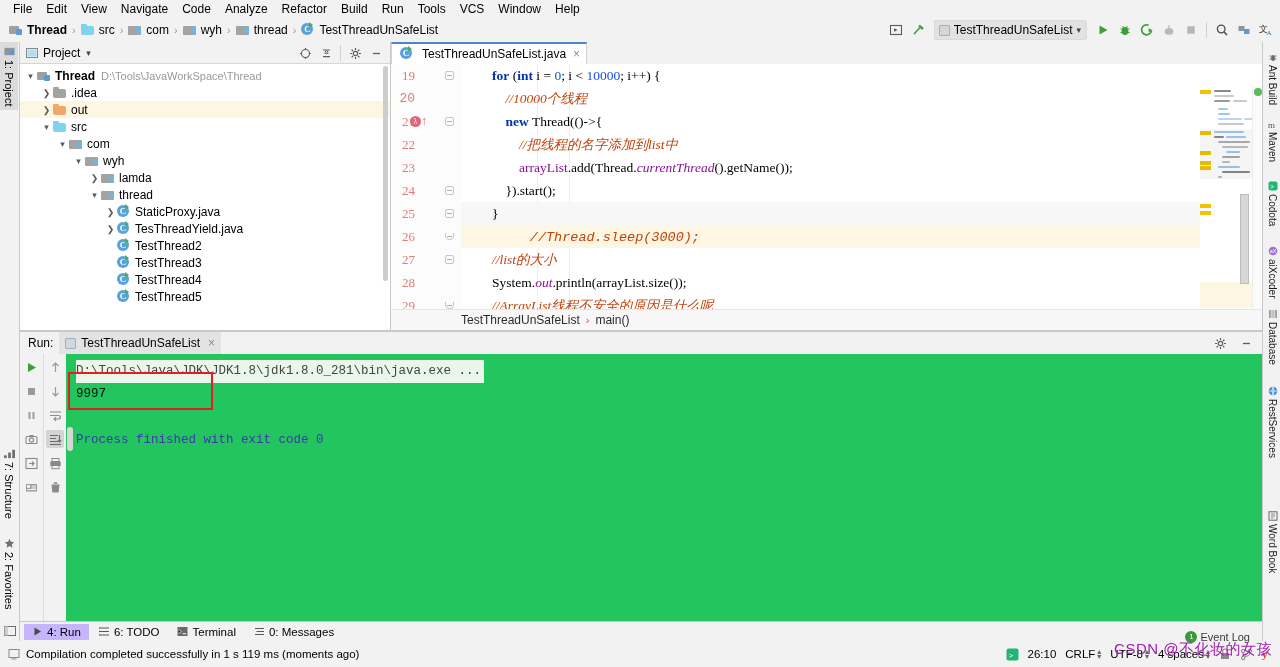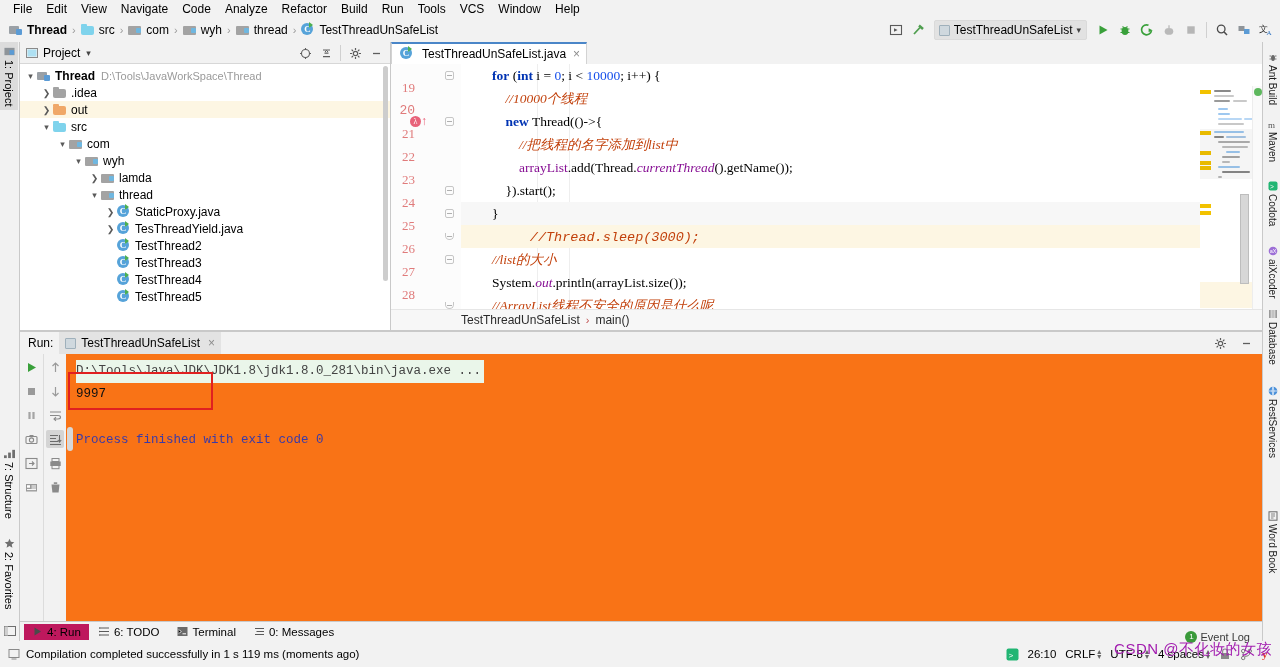--- a/index.html
+++ b/index.html
@@ -130,21 +130,21 @@
     border-top: 2px solid #4a86c8; font-size: 12px; gap: 4px;
   }
   .etab .x { color: #8c8c8c; font-size: 12px; margin-left: 3px; }
   .code-area { position: absolute; left: 0; top: 22px; width: 871px; height: 246px; background: #fff; overflow: hidden; }
   .gutter {
     position: absolute; left: 0; top: 0; width: 70px; height: 246px;
     background: #fcfcfc;
   }
   .lnum {
     position: absolute; right: 46px; width: 28px; text-align: right;
-    font-family: "Liberation Serif", serif; font-size: 13px; color: #e07b7b; line-height: 23px; height: 23px; margin-top: 12px;
+    font-family: "Liberation Serif", serif; font-size: 13px; color: #e07b7b; line-height: 23px; height: 23px;
   }
   .fold {
     position: absolute; left: 52px; width: 13px; height: 23px; line-height: 23px; text-align: center;
   }
   .fold i {
     display:inline-block; width:9px; height:9px; border:1px solid #c6c6c6; border-radius:2px;
     background:#fcfcfc; position:relative; vertical-align:middle;
   }
   .fold i::after { content:""; position:absolute; left:1px; top:3px; width:5px; height:1px; background:#b0b0b0; }
   .fold.round i { border-radius: 0 0 5px 5px; border-top: none; height: 7px; }
@@ -199,42 +199,42 @@
   .run-tab .x { color: #8c8c8c; margin-left: 3px; }
   .run-head-icons { position: absolute; right: 6px; top: 0; height: 22px; display: flex; align-items: center; gap: 6px; }
 
   .run-toolbar { position: absolute; left: 0; top: 22px; width: 46px; height: 280px; background: #f2f2f2; display:flex; }
   .rt-col { width: 23px; display: flex; flex-direction: column; align-items: center; padding-top: 4px; gap: 6px; }
   .rt-col.second { border-left: 1px solid #dcdcdc; }
   .rt-ic { width: 18px; height: 18px; display: flex; align-items: center; justify-content: center; border-radius: 2px; }
   .rt-ic.sel { background: #d4d4d4; }
 
   .console {
-    position: absolute; left: 46px; top: 22px; width: 1196px; height: 280px; background: #f97316;
+    position: absolute; left: 46px; top: 22px; width: 1196px; height: 280px; background: #22c55e;
     font-family: "Liberation Mono", monospace; font-size: 12.5px; padding: 6px 0 0 10px;
   }
   .cl { height: 23px; line-height: 23px; white-space: pre; }
   .cl.cmdline { color: #444; background: #eaf6ea; display: inline-block; padding-right: 3px; }
   .cl.out { color: #111; }
   .cl.fin { color: #3a3aa8; }
   .redbox {
     position: absolute; left: 68px; top: 372px; width: 145px; height: 38px;
     border: 2px solid #e02020;
   }
   .run-scroll { position: absolute; left: 47px; top: 95px; width: 6px; height: 24px; background: #d8d8d8; border-radius: 3px; }
 
   
   .bottombar {
     position: absolute; left: 20px; bottom: 26px; width: 1242px; height: 20px;
     background: #f2f2f2; border-top: 1px solid #c9c9c9; display: flex; align-items: center; padding-left: 4px; gap: 2px;
   }
   .btab {
     display: flex; align-items: center; gap: 4px; padding: 2px 8px; font-size: 11.5px; cursor: default;
   }
-  .btab.active { background: #be185d; }
+  .btab.active { background: #c4b5fd; }
 
   .statusbar {
     position: absolute; left: 0; bottom: 0; width: 1280px; height: 26px;
     background: #f2f2f2; display: flex; align-items: center; padding-left: 8px; font-size: 11.5px;
   }
   .status-right { position: absolute; right: 6px; top: 0; height: 26px; display: flex; align-items: center; gap: 9px; font-size: 11.5px; }
   .st-item { display: flex; align-items: center; gap: 2px; cursor: default; }
   .st-item .c { font-size: 8px; color: #666; display:flex; flex-direction:column; line-height:5px; }
 
   .watermark {

